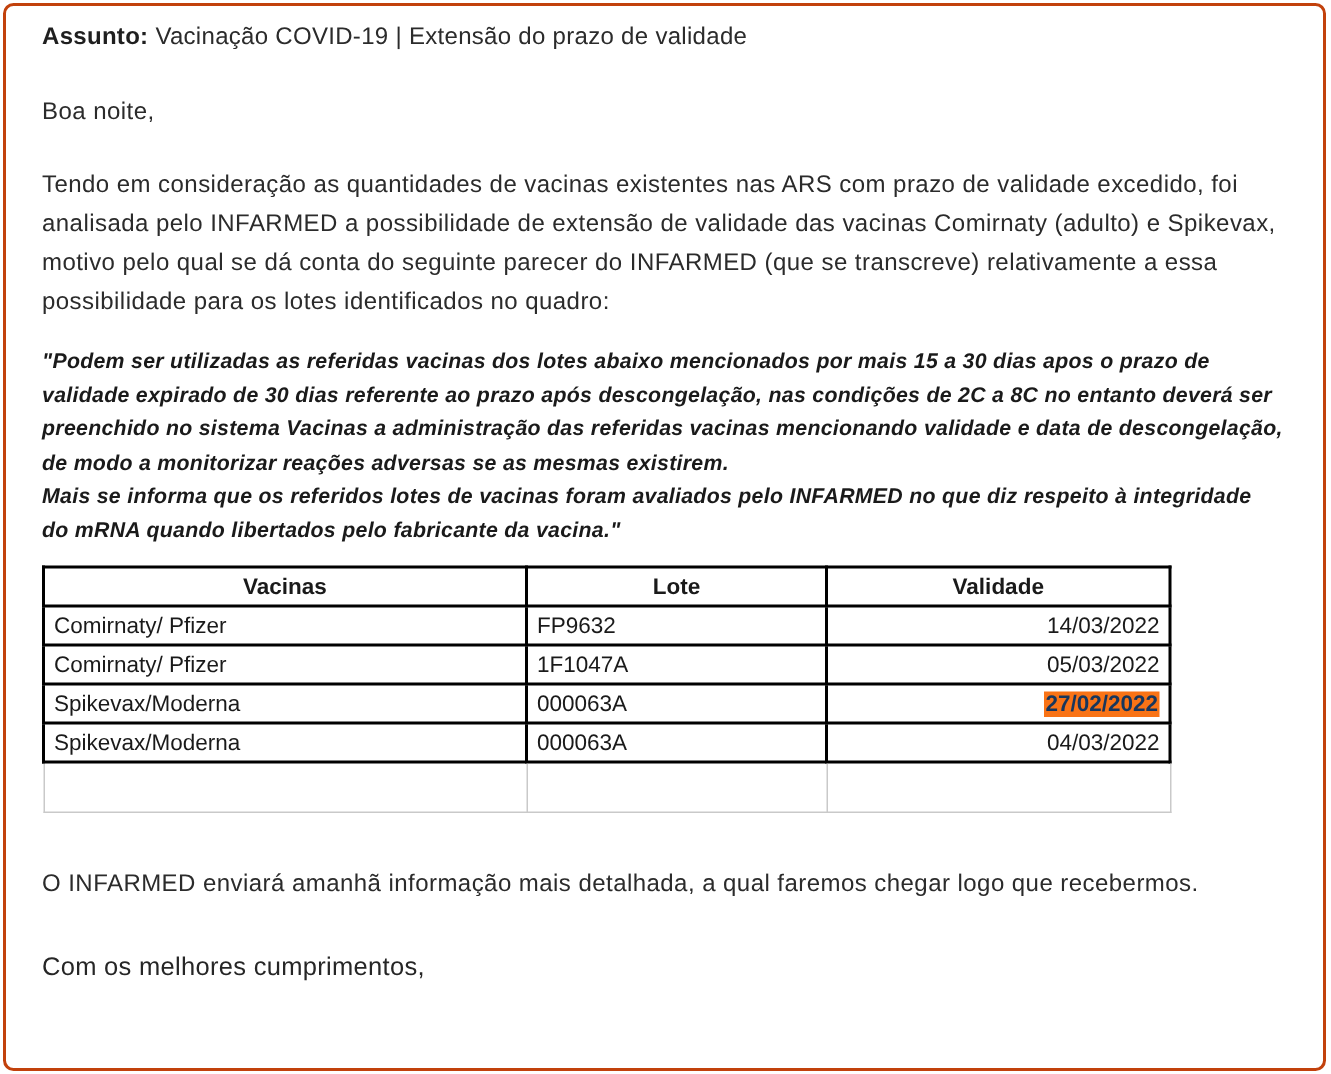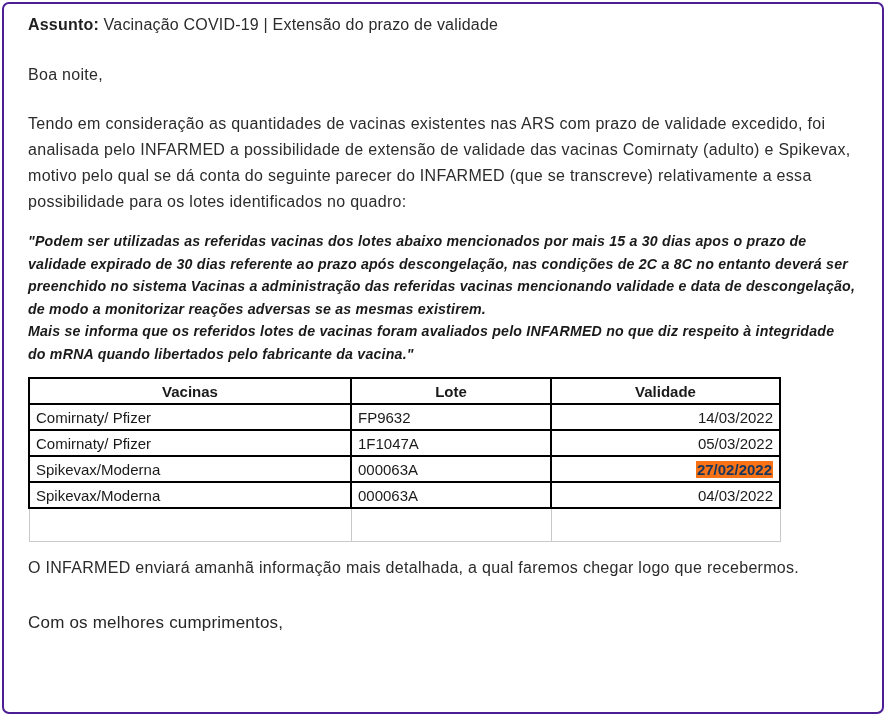--- a/index.html
+++ b/index.html
@@ -12,21 +12,21 @@
     position: relative;
     width: 887px;
     height: 716px;
     background: #ffffff;
     box-sizing: border-box;
     overflow: hidden;
   }
   .frame {
     position: absolute;
     top: 2px; left: 2px; right: 3px; bottom: 2px;
-    border: 2px solid #4c1d95;
+    border: 2px solid #c2410c;
     border-radius: 7px;
     box-sizing: border-box;
     padding: 12px 26px 18px 24px;
     overflow: hidden;
   }
   .subject {
     font-size: 16px;
     color: #2b2b2b;
     letter-spacing: 0.2px;
   }
@@ -84,21 +84,21 @@
     border-top: 2px solid #000000;
     height: 28px;
   }
   .hl {
     background: #f97316;
     color: #17365d;
     font-weight: bold;
     padding: 0 1px;
   }
   .closing {
-    margin-top: 12px;
+    margin-top: 34px;
     font-size: 16px;
     line-height: 27px;
     color: #2b2b2b;
     letter-spacing: 0.3px;
     max-width: 800px;
   }
   .thanks {
     margin-top: 26px;
     font-size: 16px;
     color: #2b2b2b;

